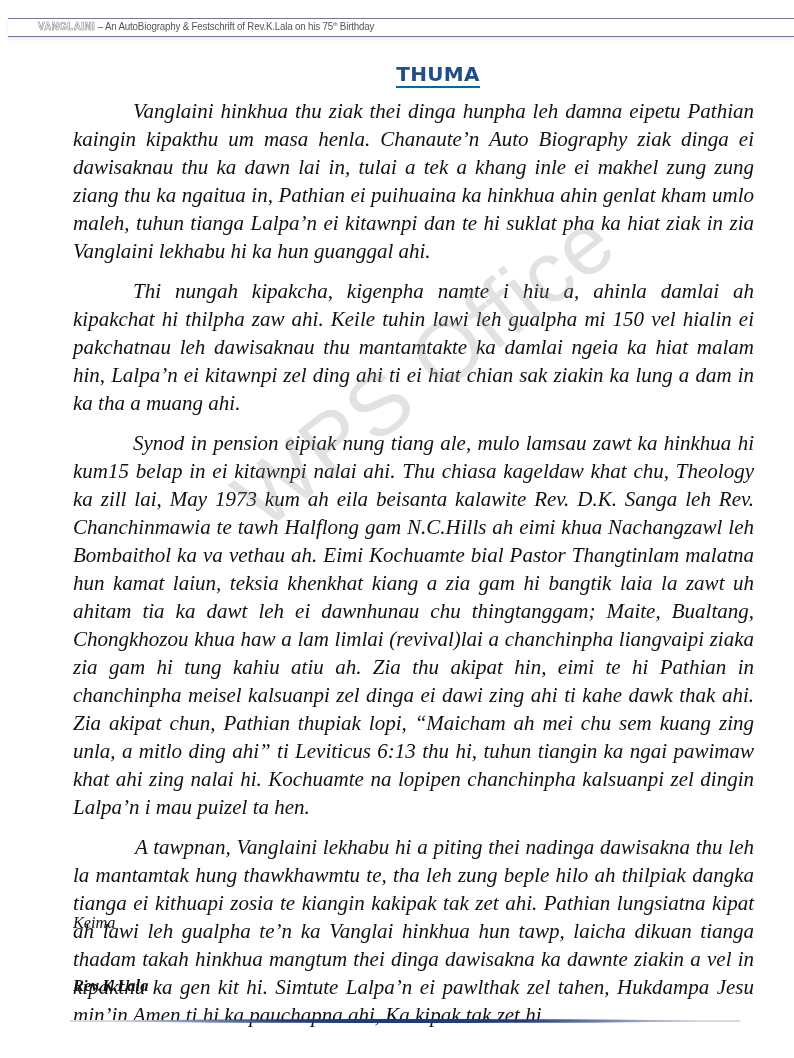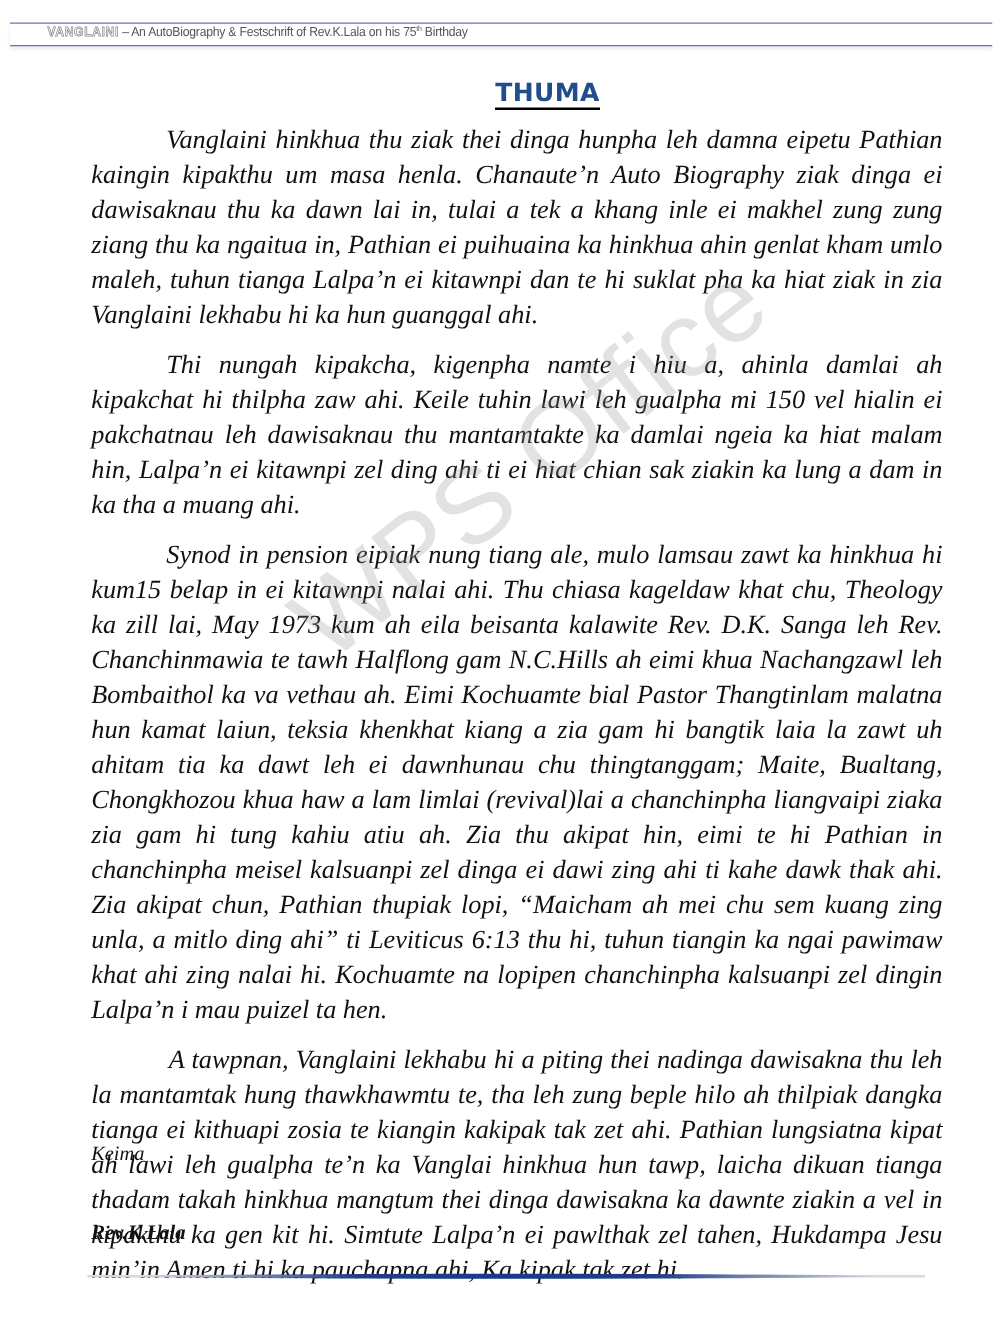--- a/index.html
+++ b/index.html
@@ -53,21 +53,21 @@
       left: 0;
       top: 62px;
       width: 876px;
       text-align: center;
       font-family: "DejaVu Sans", "Liberation Sans", sans-serif;
       font-weight: bold;
       font-size: 20px;
       color: #1f4e8a;
     }
     .title span {
-      border-bottom: 2px solid #000000;
+      border-bottom: 2px solid #0369a1;
       padding-bottom: 0px;
       letter-spacing: 0.3px;
     }
     .content {
       position: absolute;
       left: 73px;
       top: 97px;
       width: 681px;
       font-style: italic;
       font-size: 21px;

